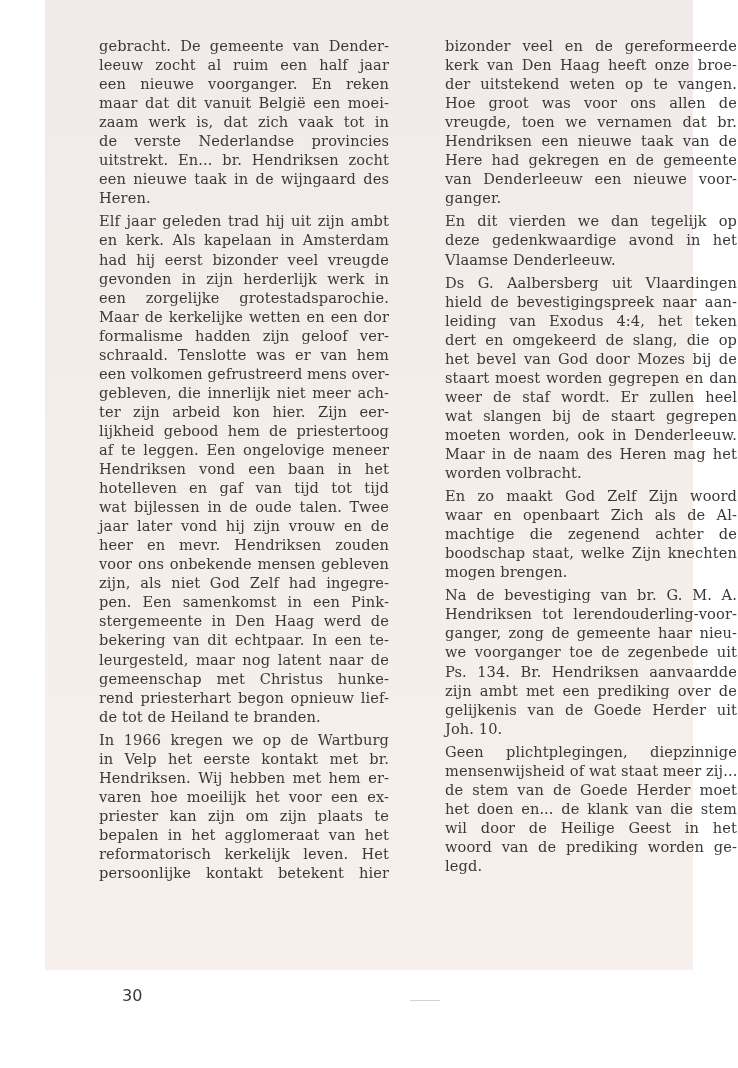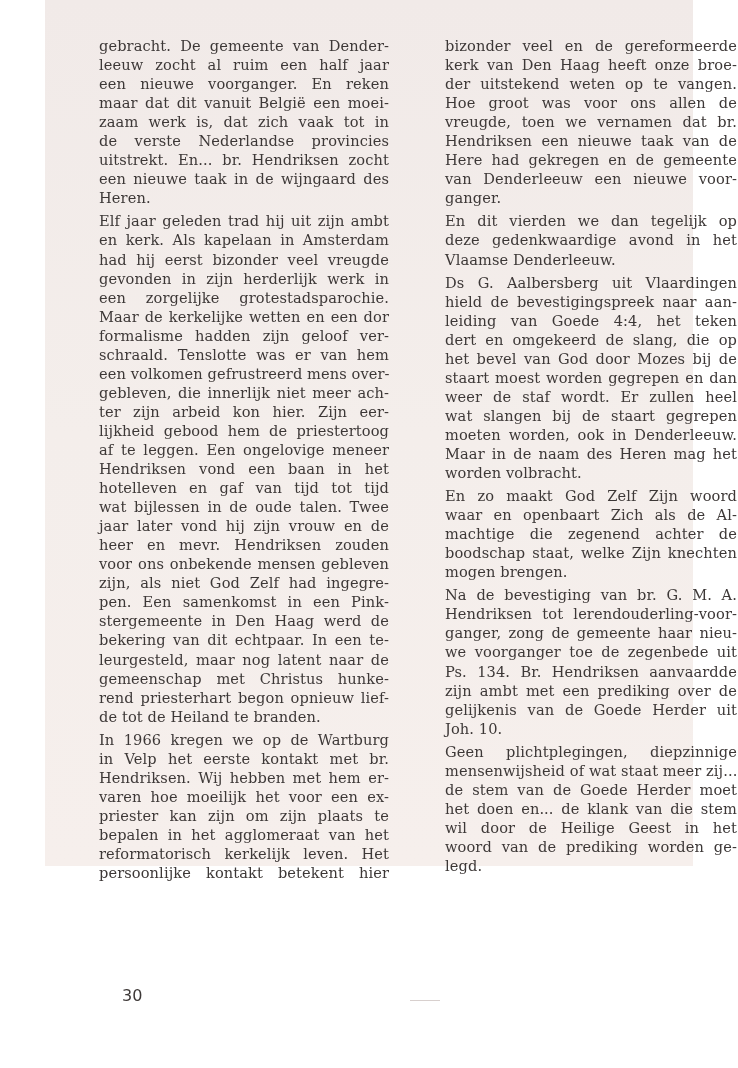--- a/index.html
+++ b/index.html
@@ -11,21 +11,21 @@
       width: 738px;
       height: 1068px;
       position: relative;
       overflow: hidden;
     }
     .page {
       position: absolute;
       left: 45px;
       top: 0;
       width: 648px;
-      height: 866px;
+      height: 970px;
       background: #f4edeb;
       background-image: linear-gradient(180deg, #f1eae8 0%, #f4eeeb 50%, #f6efec 100%);
     }
     .column {
       position: absolute;
       top: 36px;
       width: 290px;
       font-family: "DejaVu Serif", "Liberation Serif", serif;
       font-size: 14.6px;
       line-height: 19.05px;
@@ -133,21 +133,21 @@
         <span class="line last">ganger.</span>
       </div>
       <div class="para">
         <span class="line">En dit vierden we dan tegelijk op</span>
         <span class="line">deze gedenkwaardige avond in het</span>
         <span class="line last">Vlaamse Denderleeuw.</span>
       </div>
       <div class="para">
         <span class="line">Ds G. Aalbersberg uit Vlaardingen</span>
         <span class="line">hield de bevestigingspreek naar aan-</span>
-        <span class="line">leiding van Goede 4:4, het teken</span>
+        <span class="line">leiding van Exodus 4:4, het teken</span>
         <span class="line">dert en omgekeerd de slang, die op</span>
         <span class="line">het bevel van God door Mozes bij de</span>
         <span class="line">staart moest worden gegrepen en dan</span>
         <span class="line">weer de staf wordt. Er zullen heel</span>
         <span class="line">wat slangen bij de staart gegrepen</span>
         <span class="line">moeten worden, ook in Denderleeuw.</span>
         <span class="line">Maar in de naam des Heren mag het</span>
         <span class="line last">worden volbracht.</span>
       </div>
       <div class="para">

